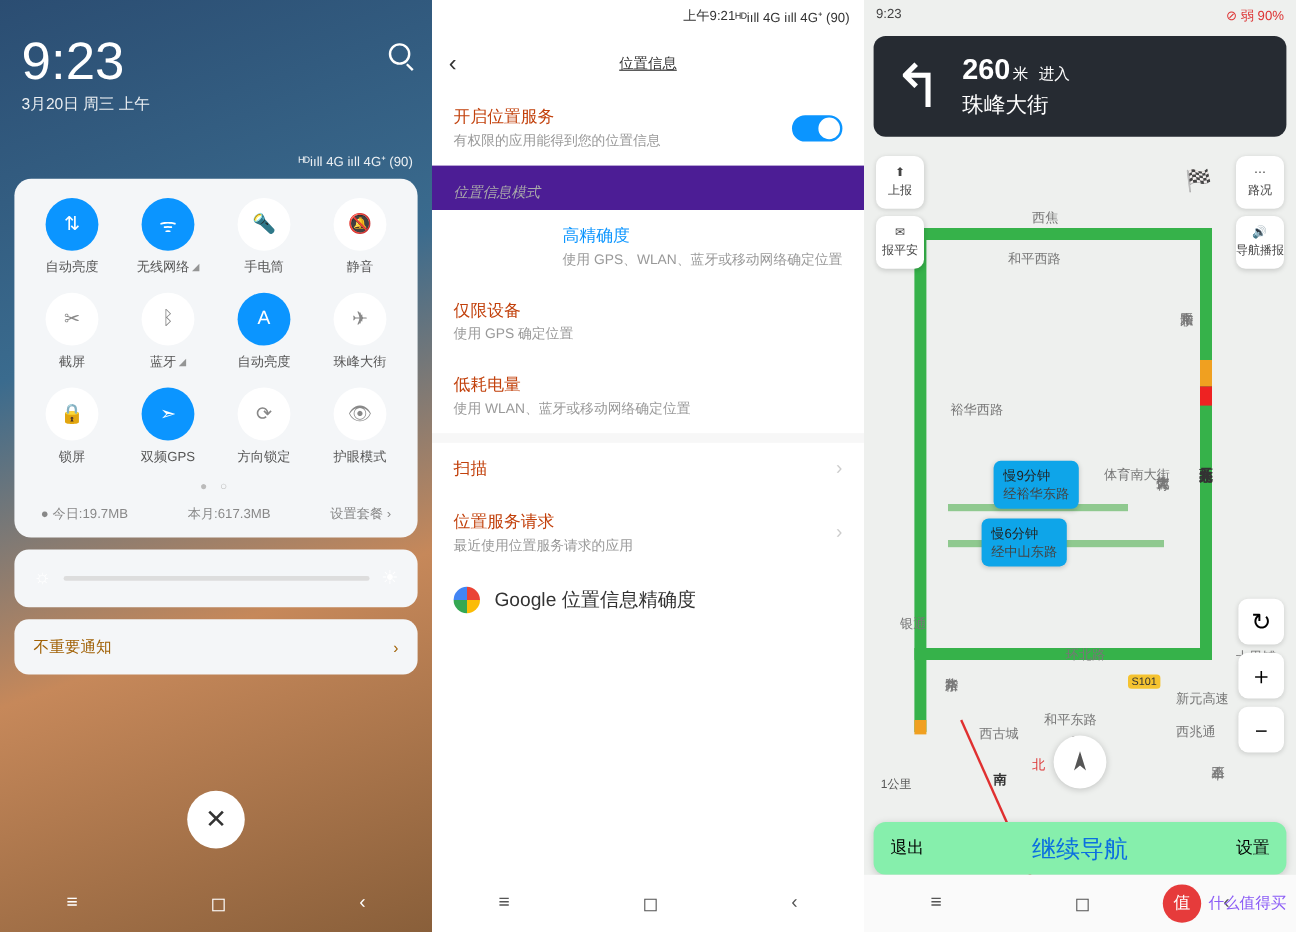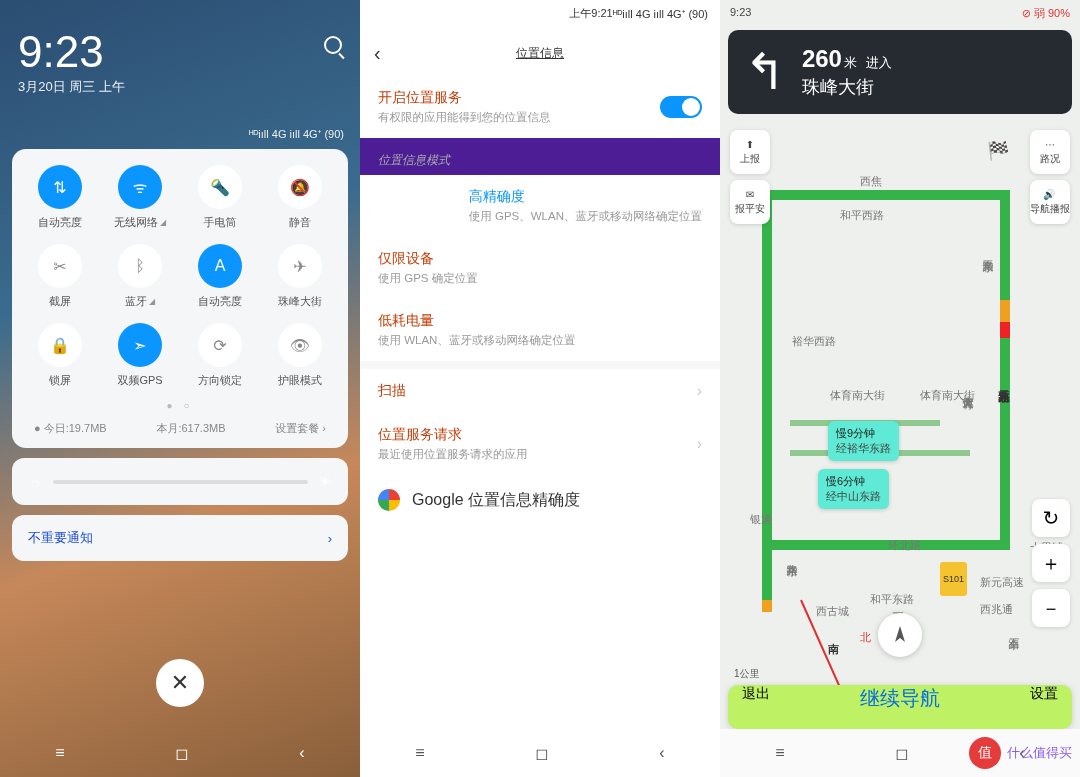--- a/index.html
+++ b/index.html
@@ -19,21 +19,21 @@
   .p1 .grid { display:grid; grid-template-columns:repeat(4,1fr); row-gap:14px; }
   .p1 .tog { display:flex; flex-direction:column; align-items:center; gap:6px; }
   .p1 .tog .circ { width:44px;height:44px;border-radius:50%; display:flex;align-items:center;justify-content:center; background:#fff; color:#888; }
   .p1 .tog .circ.on { background:#0b95ff; color:#fff; }
   .p1 .tog .lbl { font-size:11px; color:#555; display:flex;align-items:center;gap:2px;}
   .p1 .tog .tri { font-size:8px; opacity:.6;}
   .p1 .dots { text-align:center; margin-top:12px; color:#bbb; font-size:10px; letter-spacing:4px;}
   .p1 .usage { display:flex; justify-content:space-between; align-items:flex-end; padding:10px 14px 2px; font-size:11px; color:#888;}
   .p1 .bright { margin:10px 12px; background:#f4f6f8; border-radius:12px; padding:14px 16px; display:flex; align-items:center; gap:10px;}
   .p1 .bright .track { flex:1; height:4px; background:#ddd; border-radius:2px;}
-  .p1 .notif { margin:10px 12px; background:#f4f6f8; border-radius:12px; padding:14px 16px; display:flex; justify-content:space-between; align-items:center; font-size:13px; color:#1d4ed8;}
+  .p1 .notif { margin:10px 12px; background:#f4f6f8; border-radius:12px; padding:14px 16px; display:flex; justify-content:space-between; align-items:center; font-size:13px; color:#a16207;}
   .p1 .closebtn { position:absolute; bottom:70px; left:50%; transform:translateX(-50%); width:48px;height:48px;border-radius:50%;background:#fff;color:#333;display:flex;align-items:center;justify-content:center;font-size:22px;}
   .navbar { position:absolute; bottom:0; left:0; right:0; height:48px; display:flex; justify-content:space-around; align-items:center; }
   .p1 .navbar { color:#fff; }
 
   
   .p2 { background:#fff; color:#333; }
   .p2 .sbar { height:30px; padding:6px 12px 0; display:flex; justify-content:flex-end; font-size:11px;}
   .p2 .hdr { height:46px; display:flex; align-items:center; justify-content:center; position:relative;}
   .p2 .hdr .back { position:absolute; left:14px; font-size:20px;}
   .p2 .hdr .ttl { font-size:12px;text-decoration:underline; }
@@ -57,30 +57,30 @@
   .p3 .instr { position:absolute; top:30px; left:8px; right:8px; height:84px; background:#262b32; color:#fff; border-radius:10px; display:flex; align-items:center; padding:0 16px; gap:16px; z-index:5;}
   .p3 .arrow { font-size:50px; }
   .p3 .instr .txt { display:flex; flex-direction:column; gap:2px;}
   .p3 .instr .dist { font-size:24px; font-weight:600;}
   .p3 .instr .sm { font-size:13px; font-weight:400; margin-left:2px;}
   .p3 .instr .street { font-size:18px;}
   .p3 .mapbg { position:absolute; inset:0; background:#eef0ee;}
   .p3 .road { position:absolute; background:#36b24a; }
   .p3 .redln { position:absolute; width:2px; background:#e03030; transform-origin:top;}
   .p3 .city { position:absolute; font-size:11px; color:#777; white-space:nowrap;}
-  .p3 .tip { position:absolute; background:#5eead4; border-radius:6px; padding:5px 8px; font-size:11px; color:#444; box-shadow:0 1px 4px rgba(0,0,0,.18);margin-top:37px;}
+  .p3 .tip { position:absolute; background:#0ea5e9; border-radius:6px; padding:5px 8px; font-size:11px; color:#444; box-shadow:0 1px 4px rgba(0,0,0,.18);}
   .p3 .tip .t1{color:#222;}
   .p3 .sidebtn { position:absolute; width:40px; background:#fff; border-radius:8px; display:flex;flex-direction:column;align-items:center;justify-content:center; box-shadow:0 1px 4px rgba(0,0,0,.15); font-size:10px; color:#444; gap:2px;}
   .p3 .zoom { position:absolute; right:10px; width:38px;height:38px;background:#fff;border-radius:8px;display:flex;align-items:center;justify-content:center;font-size:20px;box-shadow:0 1px 4px rgba(0,0,0,.15);}
-  .p3 .bottom { position:absolute; bottom:48px; left:8px; right:8px; height:44px; background:#bef264; border-radius:10px; display:flex; box-shadow:0 1px 6px rgba(0,0,0,.15);}
+  .p3 .bottom { position:absolute; bottom:48px; left:8px; right:8px; height:44px; background:#86efac; border-radius:10px; display:flex; align-items:center; box-shadow:0 1px 6px rgba(0,0,0,.15);}
   .p3 .bottom .seg { padding:0 14px; font-size:14px;}
   .p3 .bottom .mid { flex:1; text-align:center; color:#0b6fe0; font-size:20px;}
   .p3 .navbar { color:#555; background:#fafafa;}
   .p3 .compass { position:absolute; left:50%; bottom:120px; transform:translateX(-50%); width:44px;height:44px;border-radius:50%;background:#fff;display:flex;align-items:center;justify-content:center;box-shadow:0 1px 6px rgba(0,0,0,.2);}
-  .p3 .scale { position:absolute; left:14px; bottom:96px; font-size:10px; color:#555;}
+  .p3 .scale { position:absolute; left:14px; bottom:116px; font-size:10px; color:#555;}
   .p3 .flag { position:absolute; top:140px; right:70px; font-size:18px;}
   .badge { position:absolute; right:8px; bottom:8px; display:flex;align-items:center;gap:6px;}
   .badge .c{width:32px;height:32px;border-radius:50%;background:#e63b3b;color:#fff;display:flex;align-items:center;justify-content:center;font-size:14px;}
   .badge .t{font-size:13px;color:#8b5cf6;text-align:right;}
   svg { display:block; }
 </style>
 </head>
 <body>
 
 <div class="phone p1">
@@ -267,21 +267,21 @@
     <span class="city" style="left:260px;top:252px;writing-mode:vertical-rl">和平东路</span>
     <span class="city" style="left:168px;top:538px">环北路</span>
     <span class="city" style="left:260px;top:575px">新元高速</span>
     <span class="city" style="left:260px;top:602px">西兆通</span>
     <span class="city" style="left:30px;top:512px">银通</span>
     <span class="city" style="left:310px;top:540px">十里铺</span>
     <span class="city" style="left:170px;top:604px;writing-mode:vertical-rl">石津西支</span>
     <span class="city" style="left:150px;top:592px">和平东路</span>
     <span class="city" style="left:286px;top:630px;writing-mode:vertical-rl">石丰路</span>
     <span class="city" style="left:96px;top:604px">西古城</span>
-    <span class="city" style="left:220px;top:562px;background:#f5c330;color:#333;padding:12px 3px;border-radius:3px;font-size:9px">S101</span>
+    <span class="city" style="left:220px;top:562px;background:#f5c330;color:#333;padding:1px 3px;border-radius:3px;font-size:9px">S101</span>
     <span class="flag">🏁</span>
   </div>
 
   <div class="sbar">
     <span>9:23</span>
     <span style="color:#d33">⊘ <span>弱  90%</span></span>
   </div>
 
   <div class="instr">
     <span class="arrow">↰</span>

